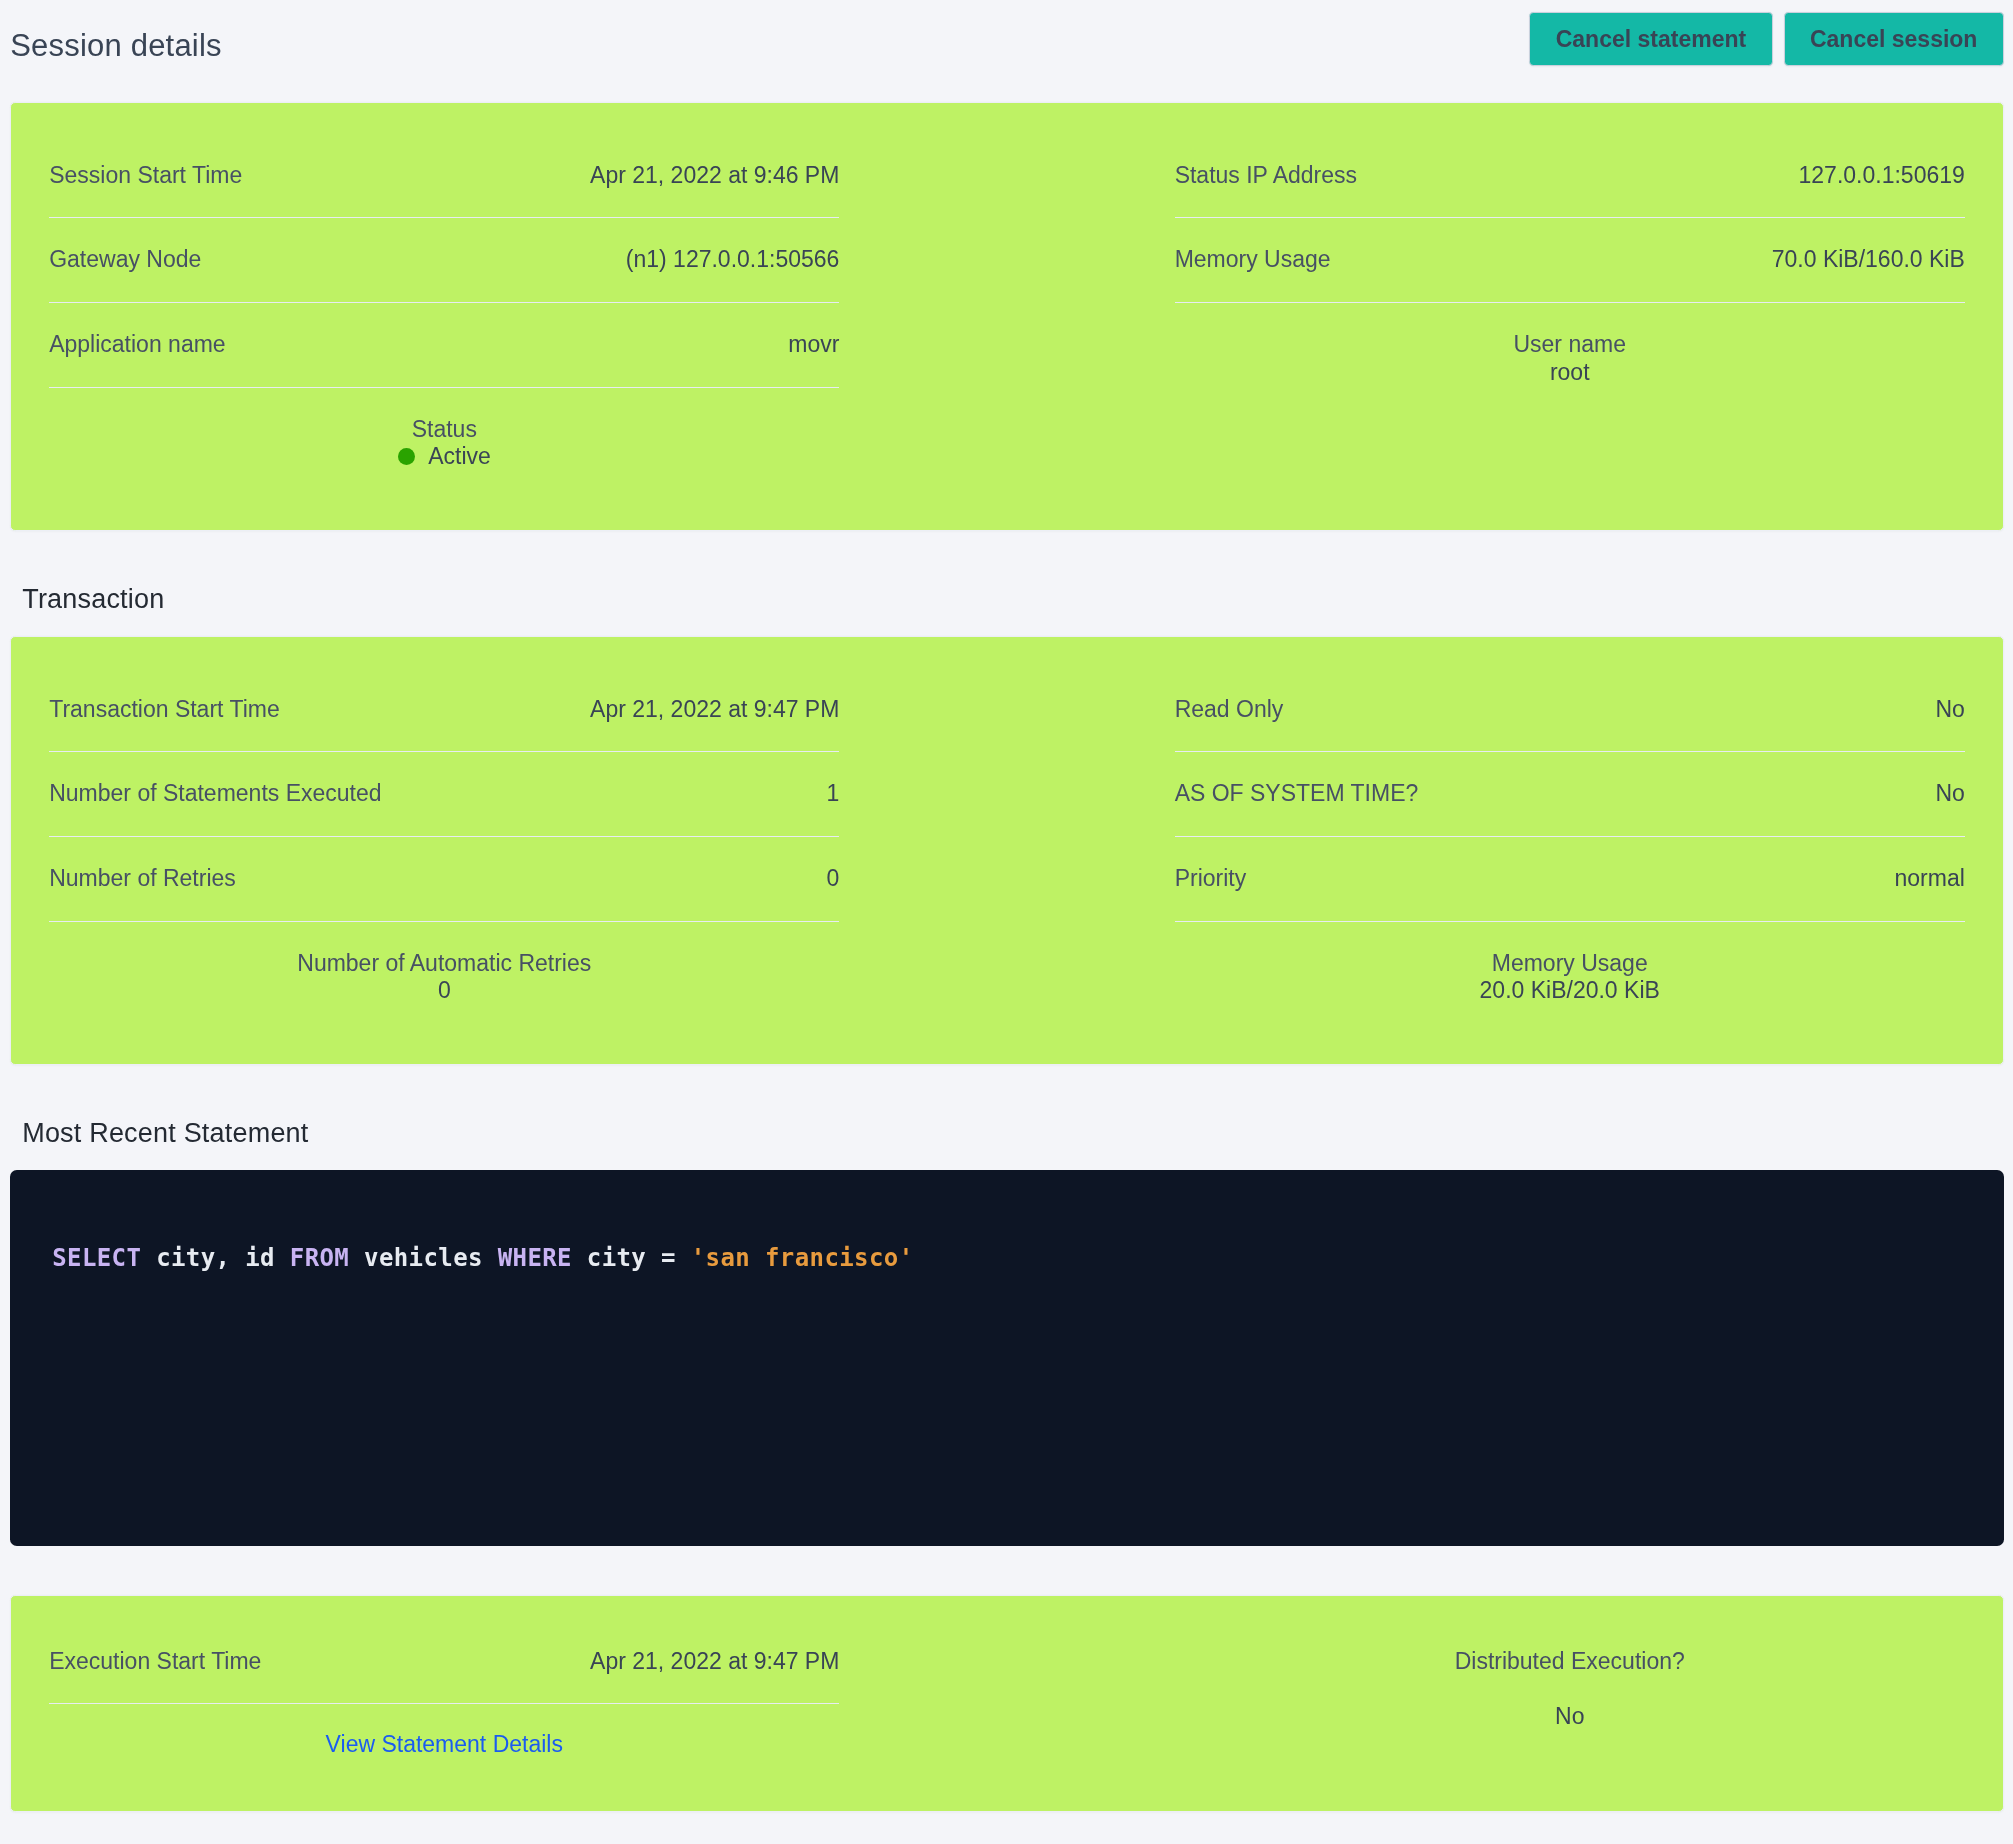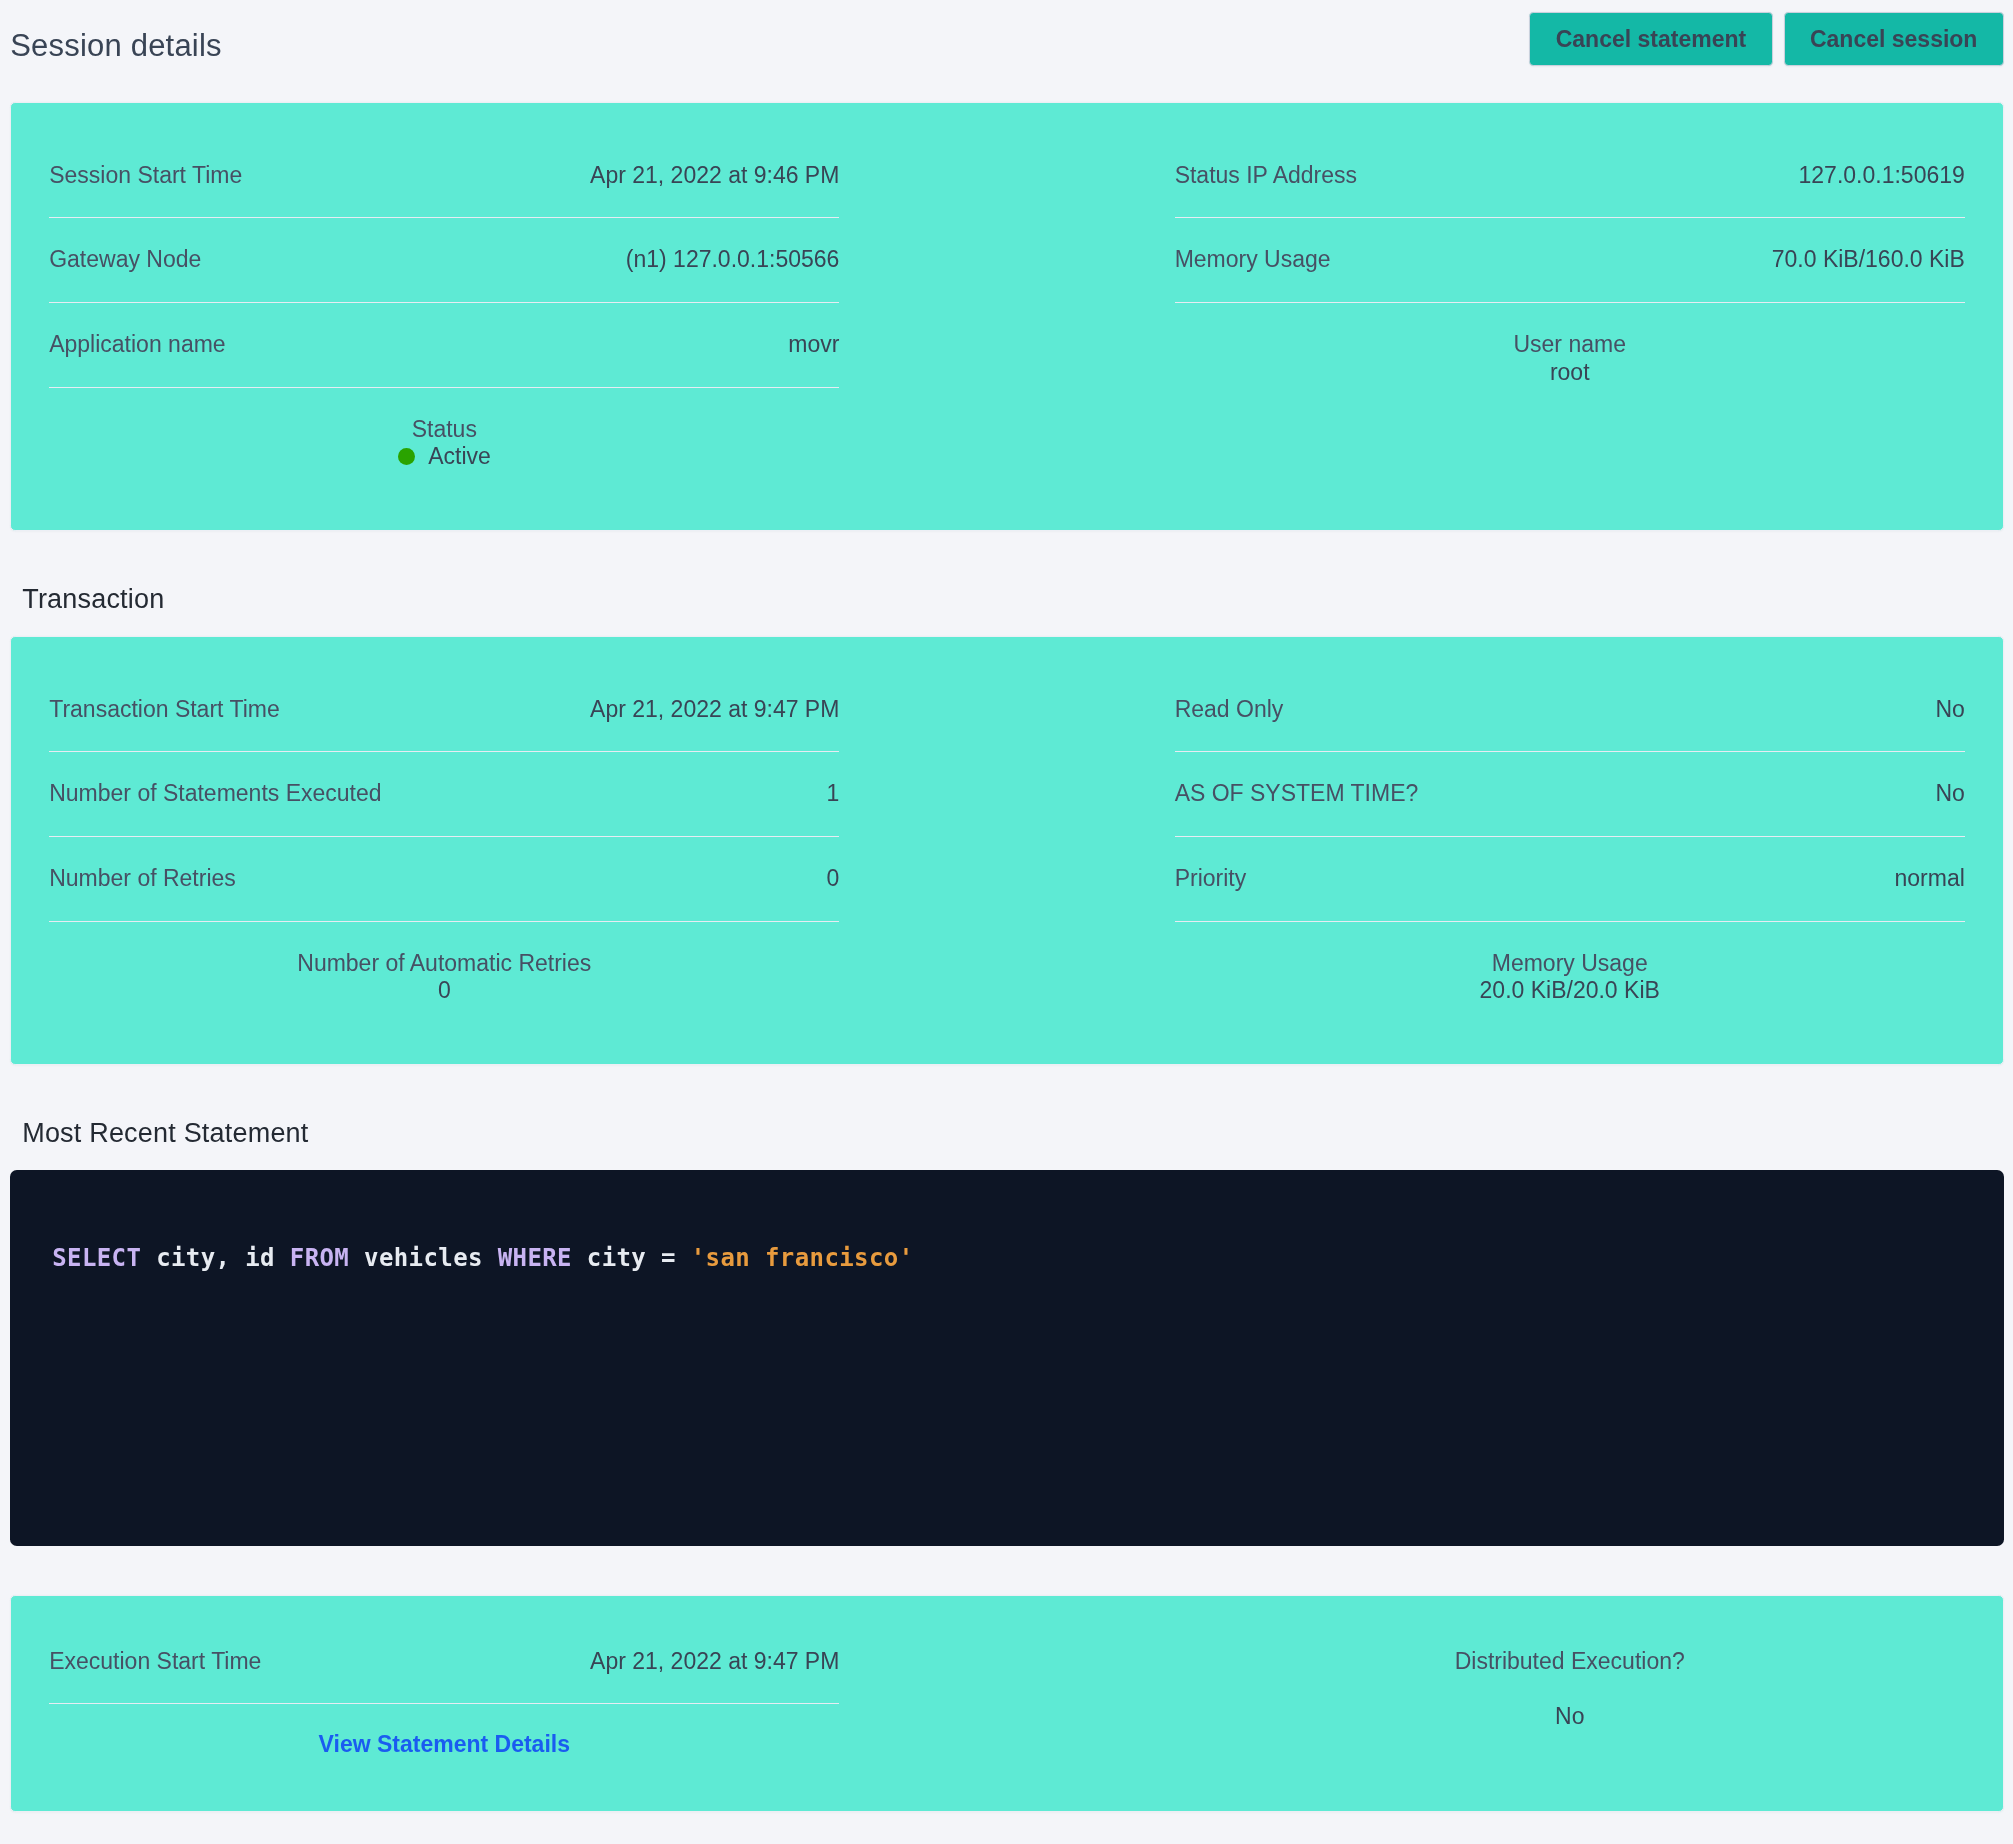--- a/index.html
+++ b/index.html
@@ -38,21 +38,21 @@
     font-family: "Liberation Sans", sans-serif;
     font-size: 23px;
     font-weight: 700;
     padding: 12.7px 25.4px;
     cursor: pointer;
     line-height: 1.15;
   }
 
   
   .card {
-    background: #5eead4;
+    background: #bef264;
     border: 0.8px solid #eceff5;
     border-radius: 5.1px;
     box-shadow: 0 0.8px 1.7px rgba(57,68,85,0.04);
     padding: 31px 38px;
     display: flex;
     justify-content: space-between;
   }
   .card-col { width: 41.25%; }
   .row {
     display: flex;
@@ -104,21 +104,21 @@
     font-weight: 700;
     color: #e7ebf1;
     letter-spacing: 0.4px;
   }
   .tok-kw { color: #c8b3f2; }
   .tok-plain { color: #e7ebf1; }
   .tok-str { color: #e89b3e; }
 
   .card-bottom { margin-top: 49px; padding-top: 25.4px; padding-bottom: 25.4px; }
   .card-bottom .row { padding: 27px 0; gap: 27px; }
-  .link-row { justify-content: flex-start; font-size: 23px; font-weight: 700; }
+  .link-row { justify-content: flex-start; font-size: 23px; font-weight: 400; }
 </style>
 </head>
 <body>
 
 <header class="page-header">
   <h1 class="page-title">Session details</h1>
   <div class="header-actions">
     <button class="btn">Cancel statement</button>
     <button class="btn">Cancel session</button>
   </div>

